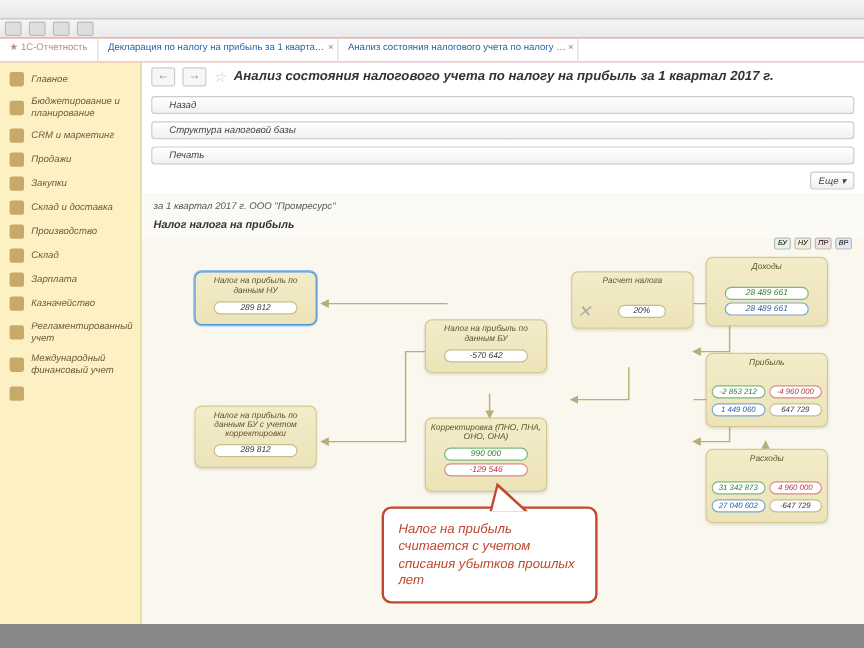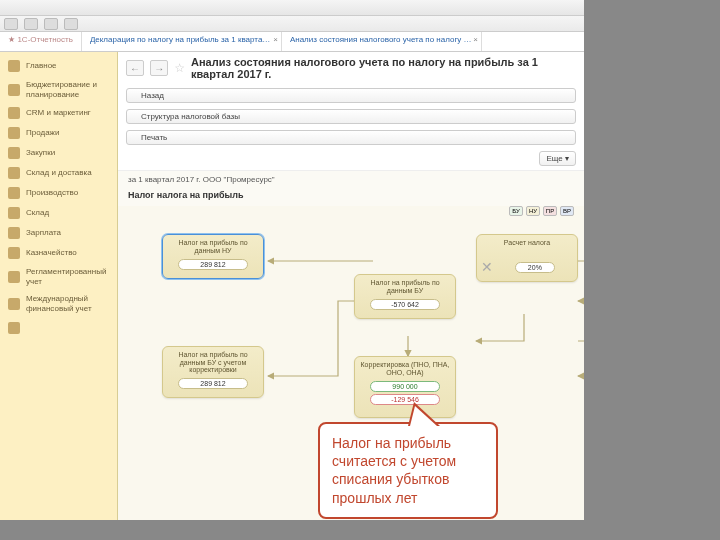--- a/index.html
+++ b/index.html
@@ -1,25 +1,25 @@
 <!DOCTYPE html>
 <html><head>
 <meta charset="utf-8">
 <style>
   * { box-sizing: border-box; margin: 0; padding: 0; font-family: Arial, sans-serif; }
   body { background: #888; width: 720px; height: 540px; overflow: hidden; font-size: 9px; }
-  .app { background: #ef4444; width: 584px; height: 520px; position: relative; }
+  .app { background: #ef4444; width: 720px; height: 520px; position: relative; }
   .topbar { height: 16px; background: linear-gradient(#f5f5f5,#e6e6e6); border-bottom: 1px solid #ccc; }
   .menubar { height: 16px; background: linear-gradient(#f5f5f5,#eaeaea); border-bottom: 1px solid #ccc; display:flex; gap:6px; padding:2px 4px; }
   .menubar .mb { width:14px; height:12px; background:#ddd; border:1px solid #bbb; border-radius:2px; }
   .tabs { height: 20px; background:#fff; display:flex; border-bottom:1px solid #ccc; }
   .tab { padding:3px 8px; border-right:1px solid #ddd; color:#2a63a8; font-size:8px; white-space:nowrap; position:relative; max-width:200px; overflow:hidden; text-overflow:ellipsis; }
   .tab .x { position:absolute; right:3px; top:3px; color:#888; }
   .tab.star { color:#b88; }
-  .main { display:flex; height: calc(100% - 52px); }
+  .main { display:flex; height: calc(100% - 52px); font-style: italic; }
   .sidebar { width:118px; background:#fdf0c3; border-right:1px solid #d8cd94; padding:4px 0; }
   .side-item { display:flex; align-items:center; gap:6px; padding:4px 8px; color:#6b5d3a; font-size:8px; line-height:1.2; cursor:pointer; }
   .side-item .sic { width:12px; height:12px; background:#c7a96a; border-radius:2px; flex-shrink:0; }
   .content { flex:1; background:#fff; position:relative; overflow:hidden; }
   .chead { padding:4px 8px; display:flex; align-items:center; gap:6px; }
   .navbtn { width:20px; height:16px; border:1px solid #ccc; background:#f6f6f6; border-radius:2px; text-align:center; line-height:14px; color:#888; font-size:10px; }
   .staric { color:#ccc; font-size:12px; }
   .title { font-size:11px; color:#333; font-weight:bold; }
   .tools { display:flex; gap:6px; padding:4px 8px; border-bottom:1px solid #eee;flex-direction:column; }
   .tbtn { border:1px solid #ccc; background:linear-gradient(#fff,#f1f1f1); padding:2px 14px; border-radius:3px; font-size:8px; color:#444; }
@@ -32,21 +32,21 @@
   .node .nhead { font-size:7px; color:#5f5530; text-align:center; line-height:1.1; margin-bottom:4px; min-height:16px; }
   .pill { display:block; margin:2px auto; background:#fff; border:1px solid #c7bd8a; border-radius:8px; padding:1px 0; font-size:7px; text-align:center; width:70px; color:#333; }
   .pill.green { border-color:#7cb97c; color:#2a7a2a; }
   .pill.red { border-color:#d88; color:#b33; }
   .pill.blue { border-color:#7aa8d4; color:#2a5a9a; }
   .row2 { display:flex; justify-content:center; gap:3px; }
   .row2 .pill { width:46px; font-size:6.5px; }
   svg.arrows { position:absolute; inset:0; width:100%; height:100%; pointer-events:none; }
   .legend { position:absolute; right:10px; top:0; display:flex; gap:3px; }
   .legchip { width:14px; height:10px; border:1px solid #bbb; border-radius:2px; font-size:6px; text-align:center; line-height:9px; }
-  .callout { position:absolute; left:200px; top:370px; width:180px; border:2px solid #c1472e; border-radius:8px; background:#fff; padding:10px 12px; color:#c1472e; font-size:14px; line-height:1.3; }
+  .callout { position:absolute; left:200px; top:370px; width:180px; border:2px solid #c1472e; border-radius:8px; background:#fff; padding:10px 12px; color:#c1472e; font-size:11px; line-height:1.3; }
   .callout::before { content:""; position:absolute; top:-22px; left:88px; width:0; height:0; border-left:6px solid transparent; border-right:26px solid transparent; border-bottom:24px solid #c1472e; }
   .callout::after { content:""; position:absolute; top:-18px; left:90px; width:0; height:0; border-left:5px solid transparent; border-right:22px solid transparent; border-bottom:20px solid #fff; }
 </style>
 </head>
 <body>
 
 <div class="app">
   <div class="topbar"></div>
   <div class="menubar">
     <div class="mb"></div>

